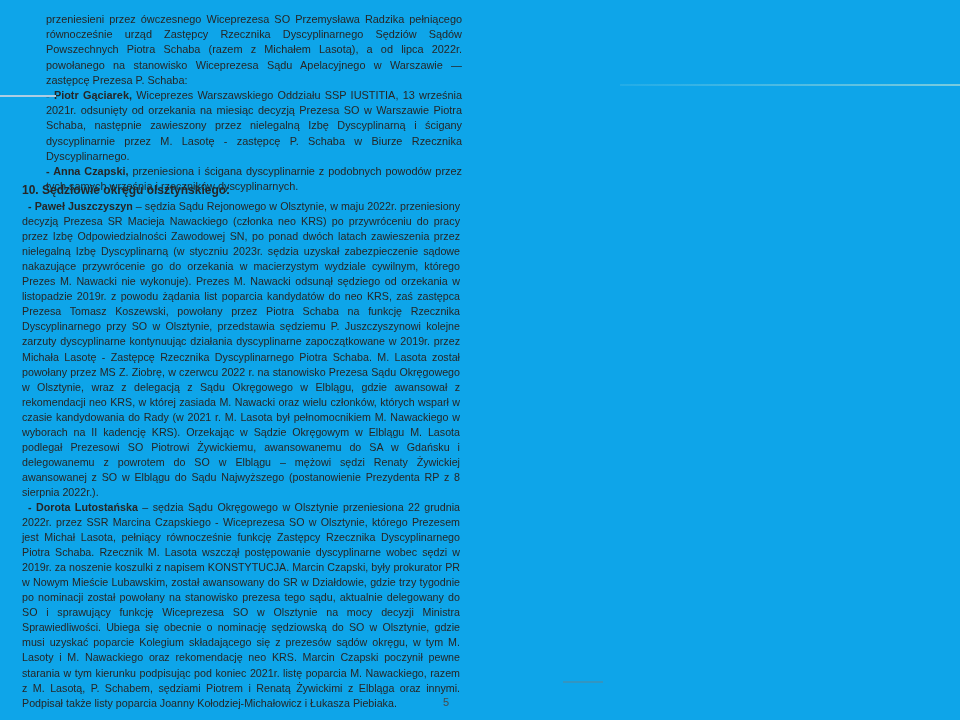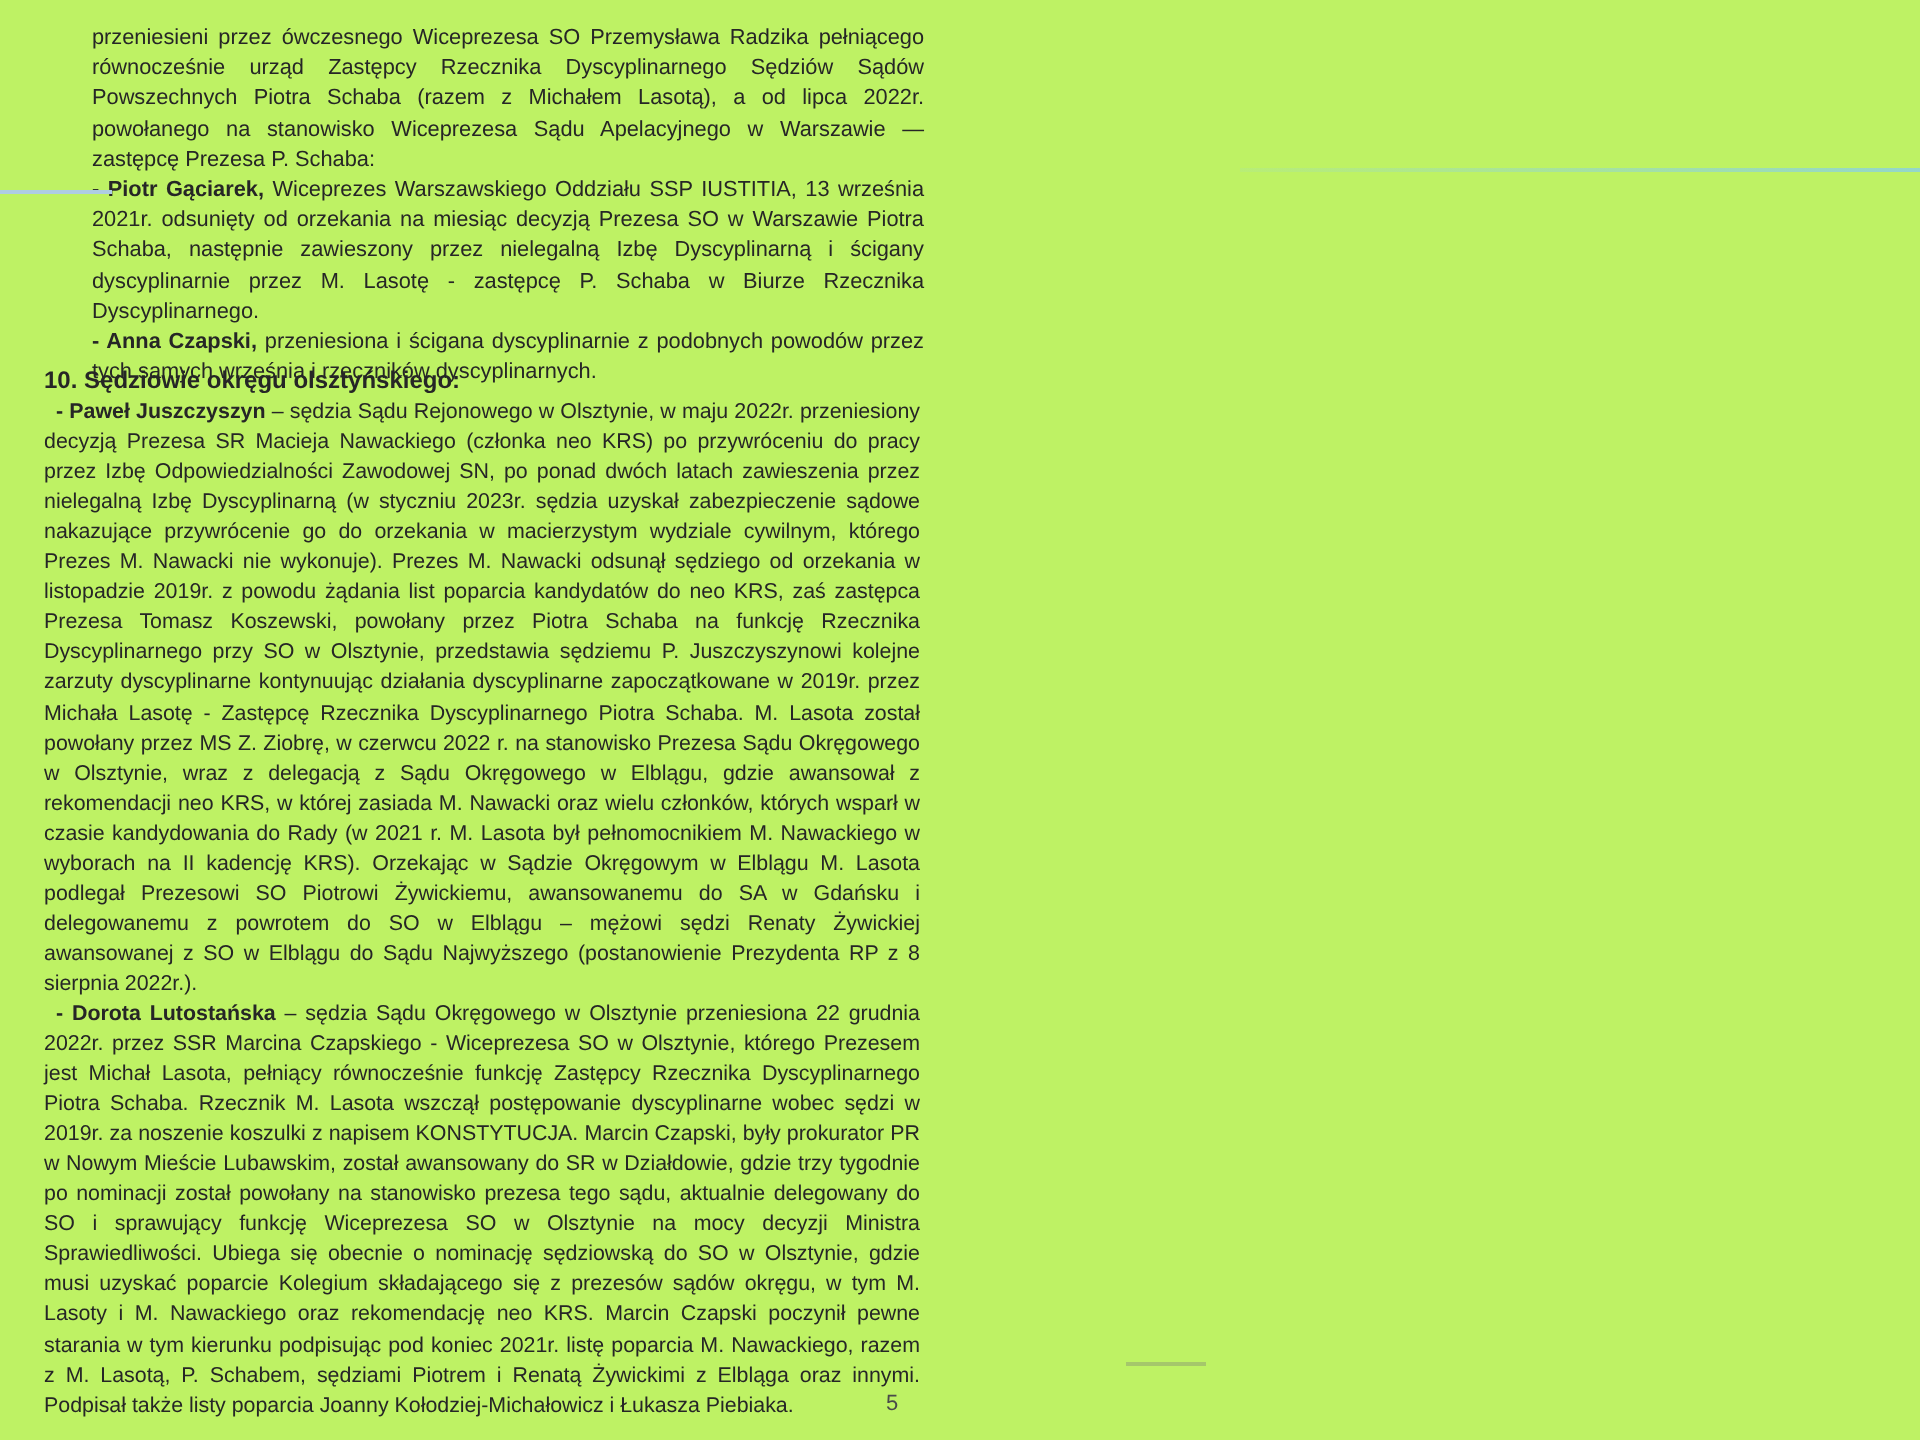--- a/index.html
+++ b/index.html
@@ -4,21 +4,21 @@
 <style>
   html, body {
     margin: 0;
     padding: 0;
     background: #ffffff;
   }
   .sheet {
     position: relative;
     width: 960px;
     height: 720px;
-    background: #bef264;
+    background: #0ea5e9;
     overflow: hidden;
     font-family: "Liberation Sans", sans-serif;
     color: #262626;
   }
   .page {
     position: absolute;
     top: 0;
     height: 720px;
   }
   .page-left  { left: 0;   width: 480px; }

